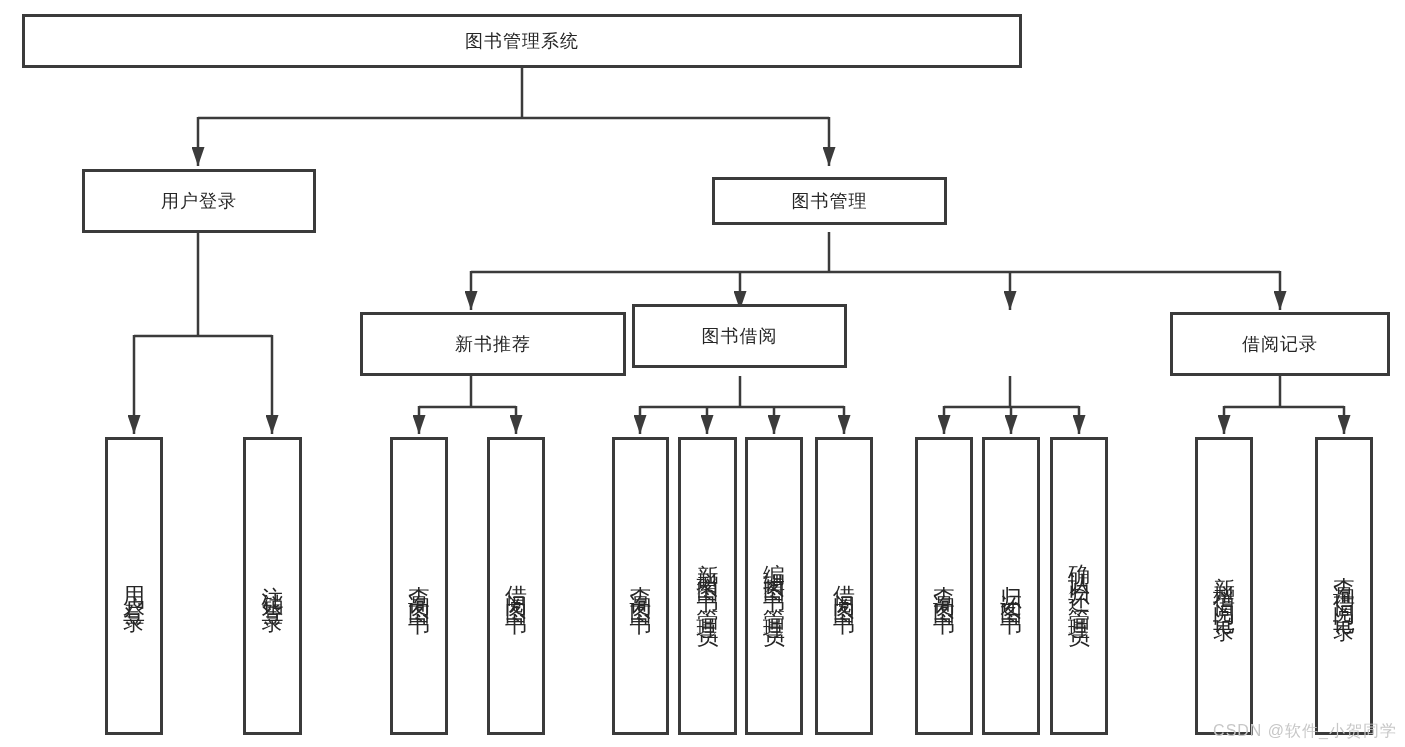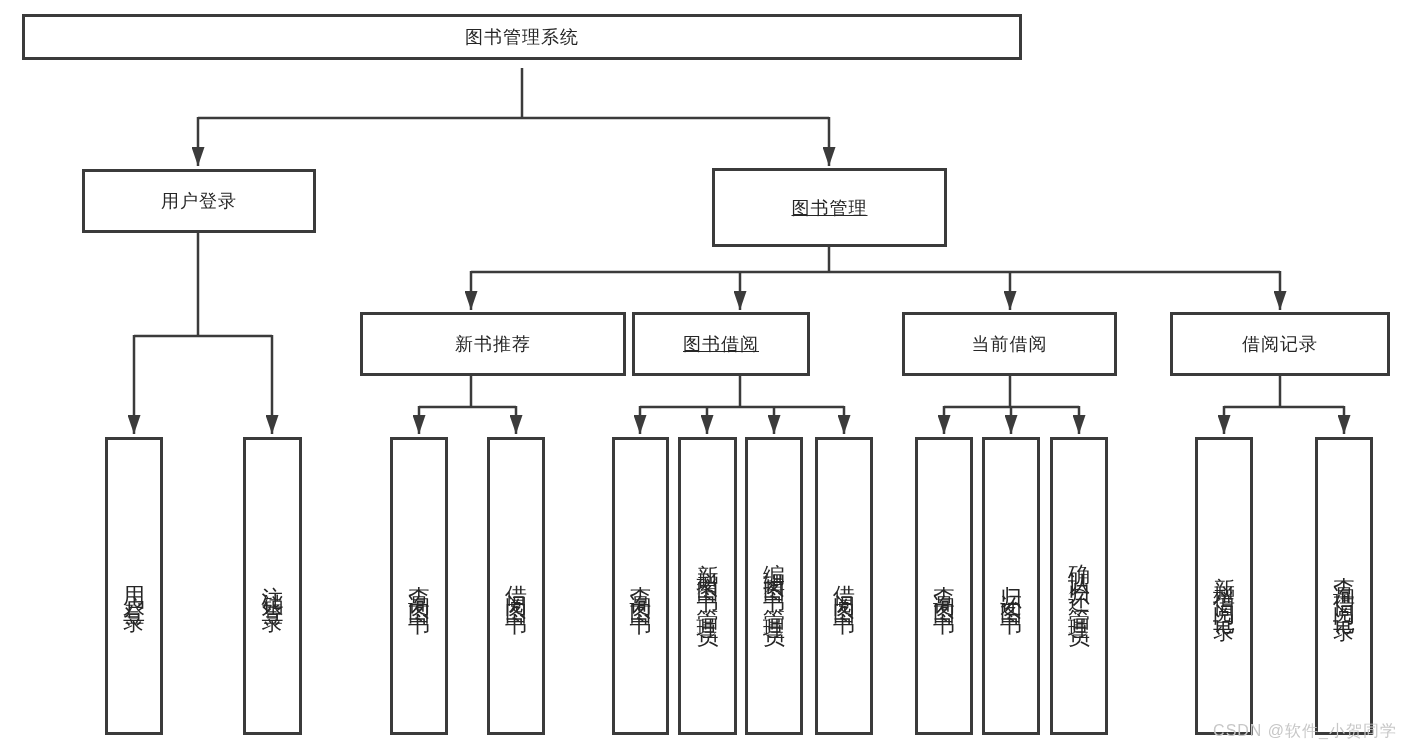--- a/index.html
+++ b/index.html
@@ -98,28 +98,27 @@
       <line x1="1011" y1="406" x2="1011" y2="434" marker-end="url(#arr)"></line>
       <line x1="1079" y1="406" x2="1079" y2="434" marker-end="url(#arr)"></line>
 
       <line x1="1280" y1="376" x2="1280" y2="407"></line>
       <line x1="1224" y1="407" x2="1344" y2="407"></line>
       <line x1="1224" y1="406" x2="1224" y2="434" marker-end="url(#arr)"></line>
       <line x1="1344" y1="406" x2="1344" y2="434" marker-end="url(#arr)"></line>
     </g>
   </svg>
 
-  <div class="node h" style="left:22px; top:14px; width:1000px; height:46px;">图书管理系统</div>
+  <div class="node h" style="left:22px; top:14px; width:1000px; height:54px;">图书管理系统</div>
 
   <div class="node h" style="left:82px; top:169px; width:234px; height:64px;">用户登录</div>
-  <div class="node h" style="left:712px; top:168px; width:235px; height:79px;text-decoration:underline;">图书管理</div>
+  <div class="node h" style="left:712px; top:177px; width:235px; height:48px;">图书管理</div>
 
   <div class="node h" style="left:360px; top:312px; width:266px; height:64px;">新书推荐</div>
-  <div class="node h" style="left:632px; top:312px; width:178px; height:64px;text-decoration:underline;">图书借阅</div>
-  <div class="node h" style="left:902px; top:312px; width:215px; height:64px;">当前借阅</div>
+  <div class="node h" style="left:632px; top:304px; width:215px; height:64px;">图书借阅</div>
   <div class="node h" style="left:1170px; top:312px; width:220px; height:64px;">借阅记录</div>
 
   <div class="node leaf" style="left:105px; top:437px; width:58px; height:298px;">用户登录</div>
   <div class="node leaf" style="left:243px; top:437px; width:59px; height:298px;">注销登录</div>
 
   <div class="node leaf" style="left:390px; top:437px; width:58px; height:298px;">查询图书</div>
   <div class="node leaf" style="left:487px; top:437px; width:58px; height:298px;">借阅图书</div>
 
   <div class="node leaf" style="left:612px; top:437px; width:57px; height:298px;">查询图书</div>
   <div class="node leaf" style="left:678px; top:437px; width:59px; height:298px;">新增图书（管理员）</div>

